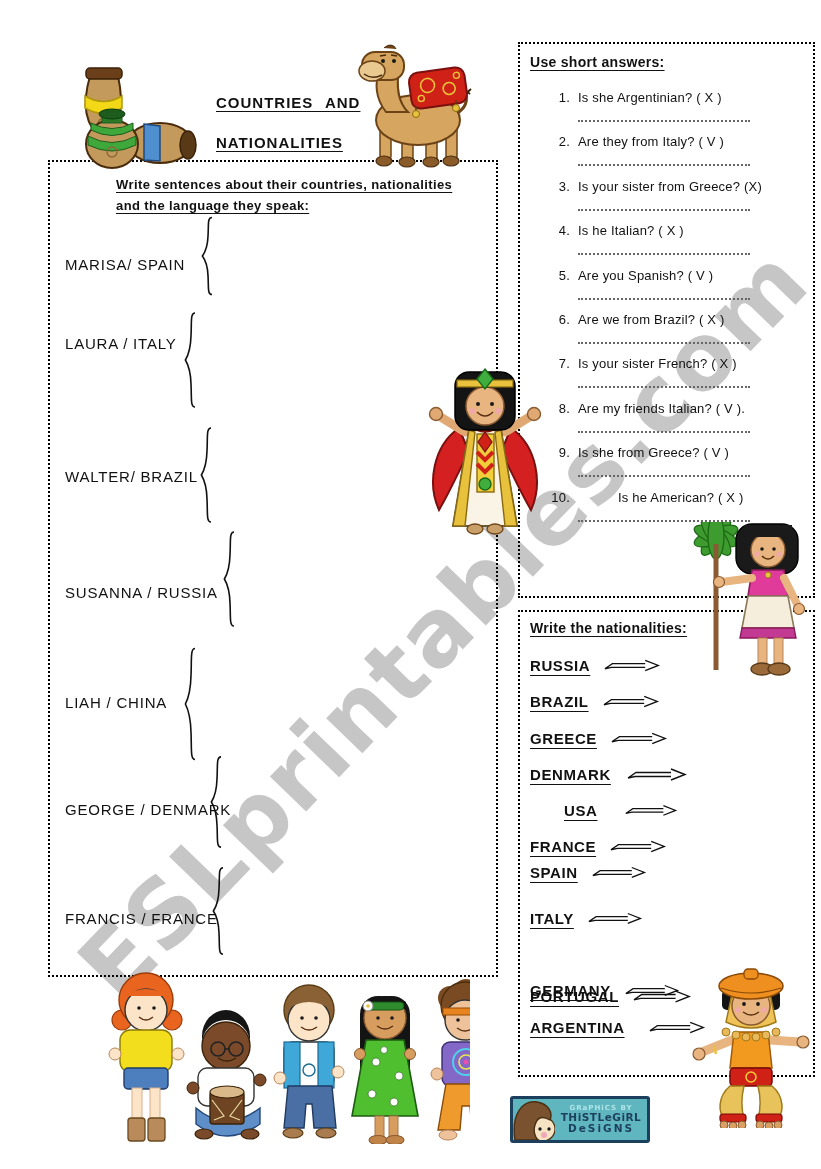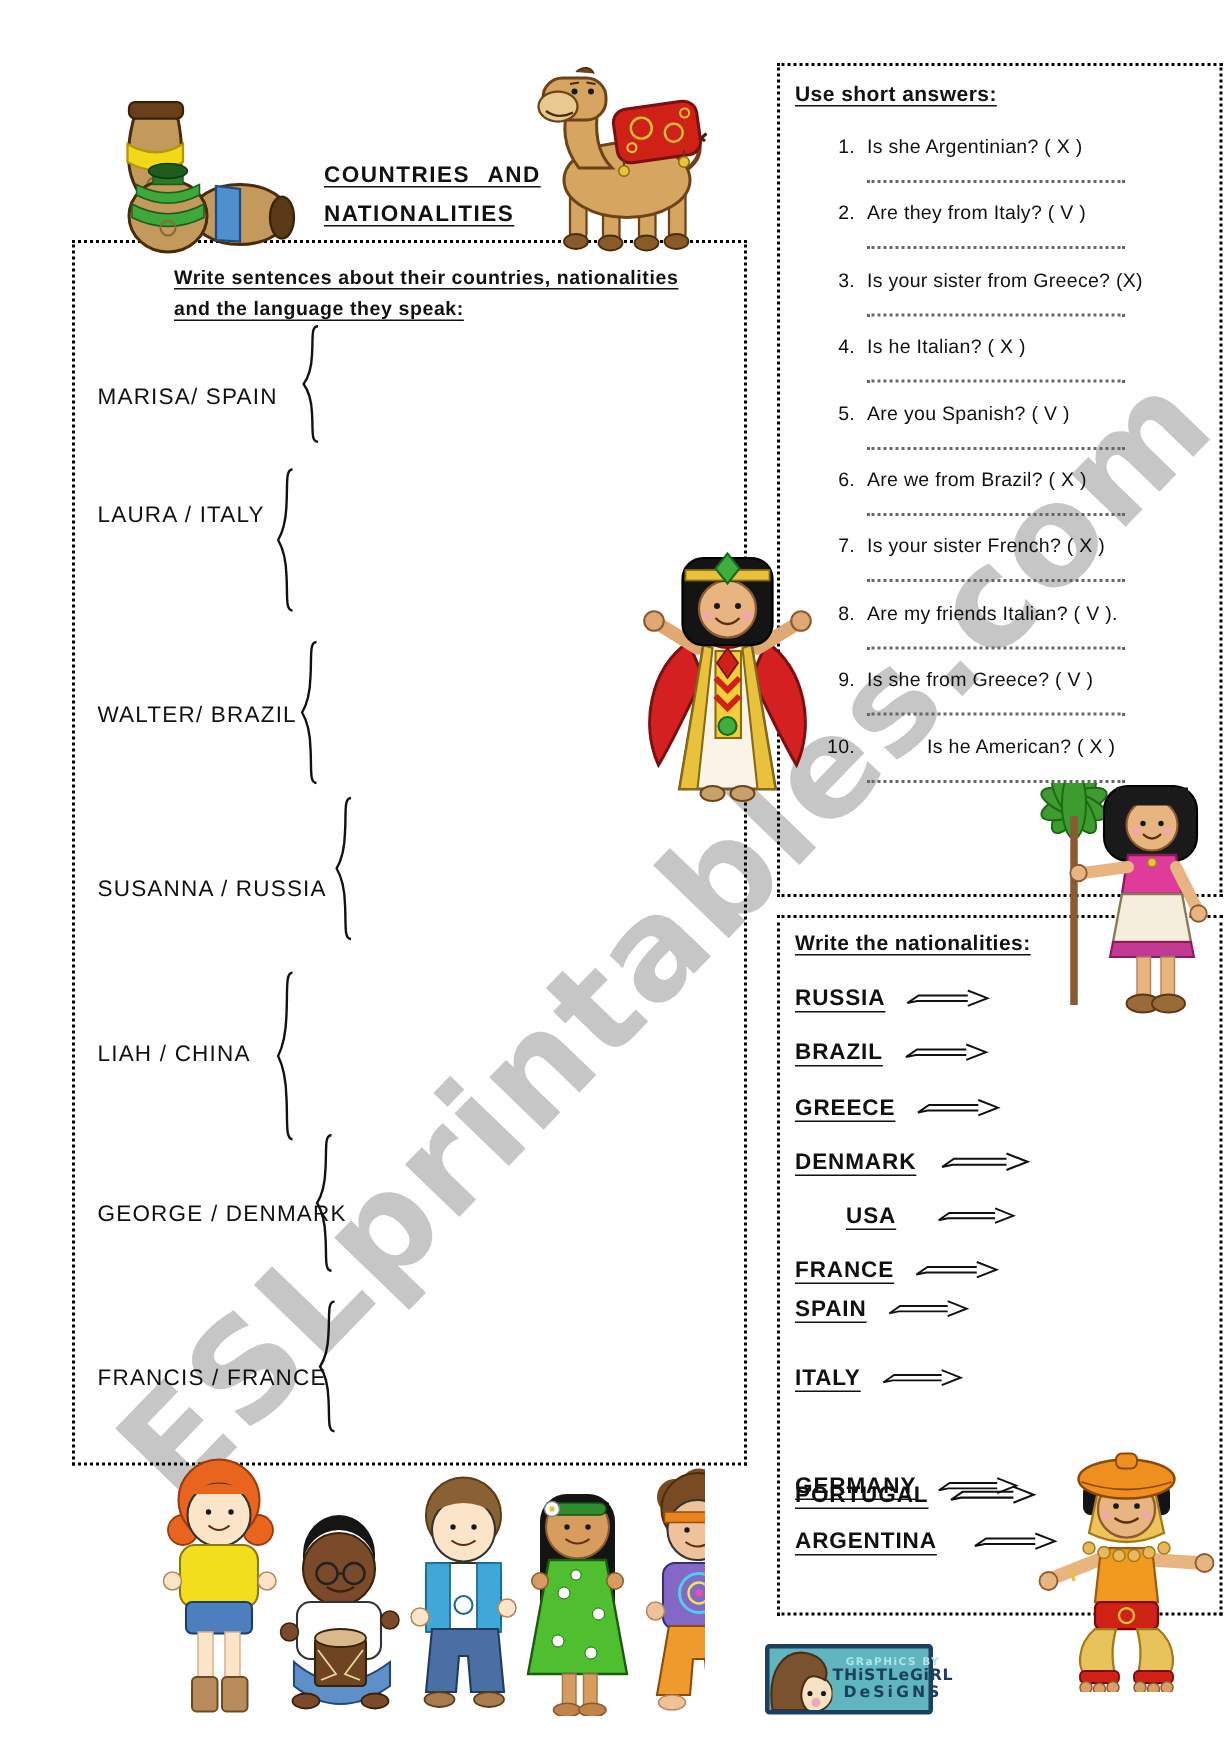--- a/index.html
+++ b/index.html
@@ -28,35 +28,35 @@
   .answer-line{position:absolute;left:58px;width:172px;height:2px;border-bottom:2px dotted #666;}
   
   .nat-header{position:absolute;left:10px;top:8px;font-size:14px;font-weight:700;
               text-decoration:underline;text-underline-offset:3px;letter-spacing:.3px;}
   .nat-row{position:absolute;left:10px;display:flex;align-items:center;gap:13px;}
   .nat-label{font-size:15px;font-weight:700;letter-spacing:.6px;
              text-decoration:underline;text-underline-offset:4px;white-space:nowrap;}
   .nat-arrow{flex:none;}
   .clip{position:absolute;z-index:3;}
   
-  .logo{position:absolute;left:510px;top:1096px;width:112px;height:47px;background:#5fb6be;
+  .logo{position:absolute;left:510px;top:1096px;width:140px;height:47px;background:#5fb6be;
         border:3px solid #1d3f5e;border-radius:3px;display:flex;align-items:center;z-index:3;box-sizing:border-box;}
   .logo-text{flex:1;text-align:center;line-height:1.05;font-family:"DejaVu Sans",sans-serif;}
   .logo-l1{font-size:7px;font-weight:700;color:#aee4e8;letter-spacing:1px;}
   .logo-l2{font-size:10.5px;font-weight:700;color:#1d3f5e;letter-spacing:.5px;}
   .logo-l3{font-size:10.5px;font-weight:700;color:#1d3f5e;letter-spacing:2px;}
 </style>
 </head>
 <body>
 
 <div class="page">
 
   <div class="watermark">ESLprintables.com</div>
 
-  <div class="title-line" style="left:216px;top:108px;text-align:center;">COUNTRIES AND</div>
+  <div class="title-line" style="left:216px;top:94px;text-align:center;">COUNTRIES AND</div>
   <div class="title-line" style="left:216px;top:134px;">NATIONALITIES</div>
 
   <div class="dotbox" style="left:48px;top:160px;width:446px;height:813px;">
     <div class="lb-header" style="left:66px;top:15px;">Write sentences about their countries, nationalities</div>
     <div class="lb-header" style="left:66px;top:36px;">and the language they speak:</div>
 
     <div class="pair-name" style="left:15px;top:94px;">MARISA/ SPAIN</div>
     <div class="pair-name" style="left:15px;top:173px;">LAURA / ITALY</div>
     <div class="pair-name" style="left:15px;top:306px;">WALTER/ BRAZIL</div>
     <div class="pair-name" style="left:15px;top:422px;">SUSANNA / RUSSIA</div>

